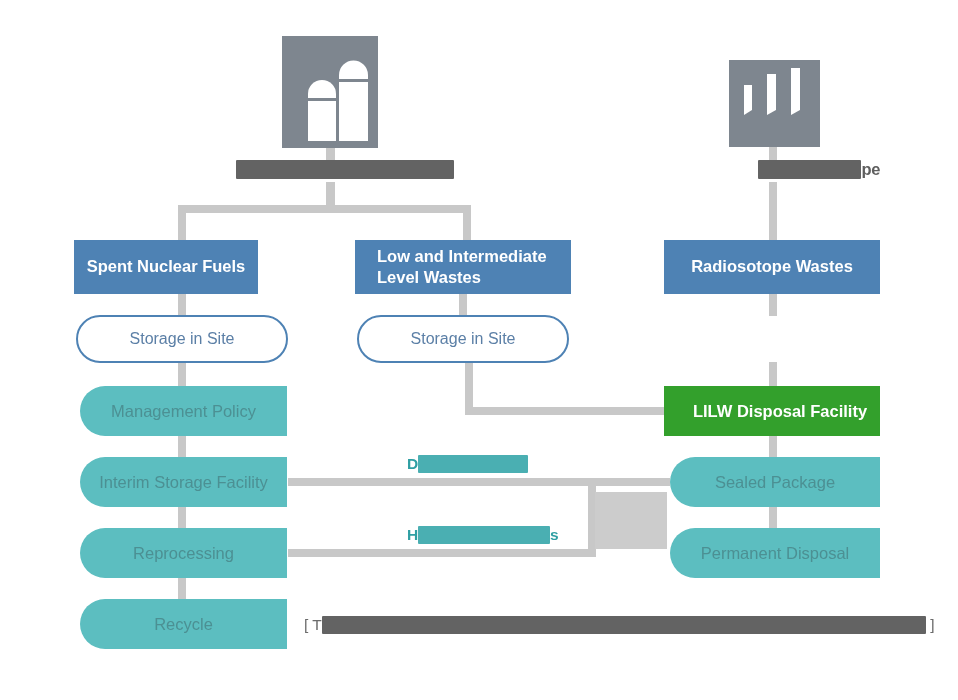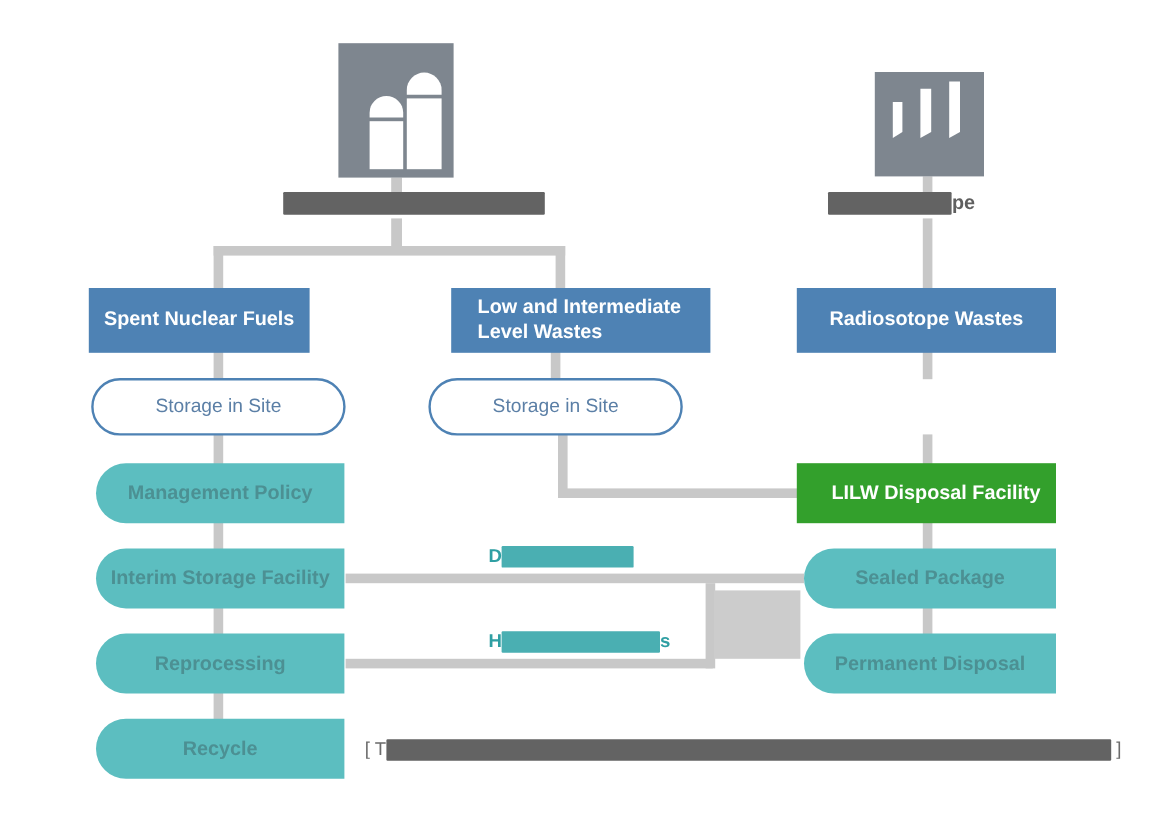--- a/index.html
+++ b/index.html
@@ -67,34 +67,34 @@
     box-sizing: border-box;
   }
   .node-blue {
     background: #4e82b4;
     color: #ffffff;
     font-size: 16.5px;
     font-weight: 700;
     line-height: 1.28;
     padding: 0 10px;
   }
-  .node-blue.two-line { justify-content: flex-start; text-align: left; padding-left: 22px; margin-left: 21px; }
+  .node-blue.two-line { justify-content: flex-start; text-align: left; padding-left: 22px; }
   .node-pill {
     background: #ffffff;
     border: 2.5px solid #4e82b4;
     border-radius: 30px;
     color: #5b7fa6;
     font-size: 16px;
     font-weight: 400;
   }
   .node-teal {
     background: #5cbec0;
     color: #4c9093;
     font-size: 16.5px;
-    font-weight: 700;
+    font-weight: 400;
     border-top-left-radius: 28px;
     border-bottom-left-radius: 28px;
   }
   .node-green {
     background: #33a02c;
     color: #ffffff;
     font-size: 16.5px;
     font-weight: 700;
     padding-left: 16px;
   }
@@ -183,21 +183,21 @@
       <path d="M15 25 h8 v25 l-8 5 Z" fill="#ffffff"></path>
       <path d="M38 14 h9 v36 l-9 5 Z" fill="#ffffff"></path>
       <path d="M62 8 h9 v42 l-9 5 Z" fill="#ffffff"></path>
     </svg>
   </div>
 
   <div class="src-label" style="left:236px; top:160px;">
     <span class="redact-dark">███████████████████</span><span></span>
   </div>
 
-  <div class="src-label" style="left:690px; top:160px;text-align:center;">
+  <div class="src-label" style="left:758px; top:160px;text-align:center;">
     <span class="redact-dark">█████████</span><span>pe</span>
   </div>
 
   <div class="node node-blue" style="left:74px; top:240px; width:184px; height:54px;">
     <span>Spent Nuclear Fuels</span>
   </div>
 
   <div class="node node-pill" style="left:76px; top:315px; width:212px; height:48px;">
     <span>Storage in Site</span>
   </div>

